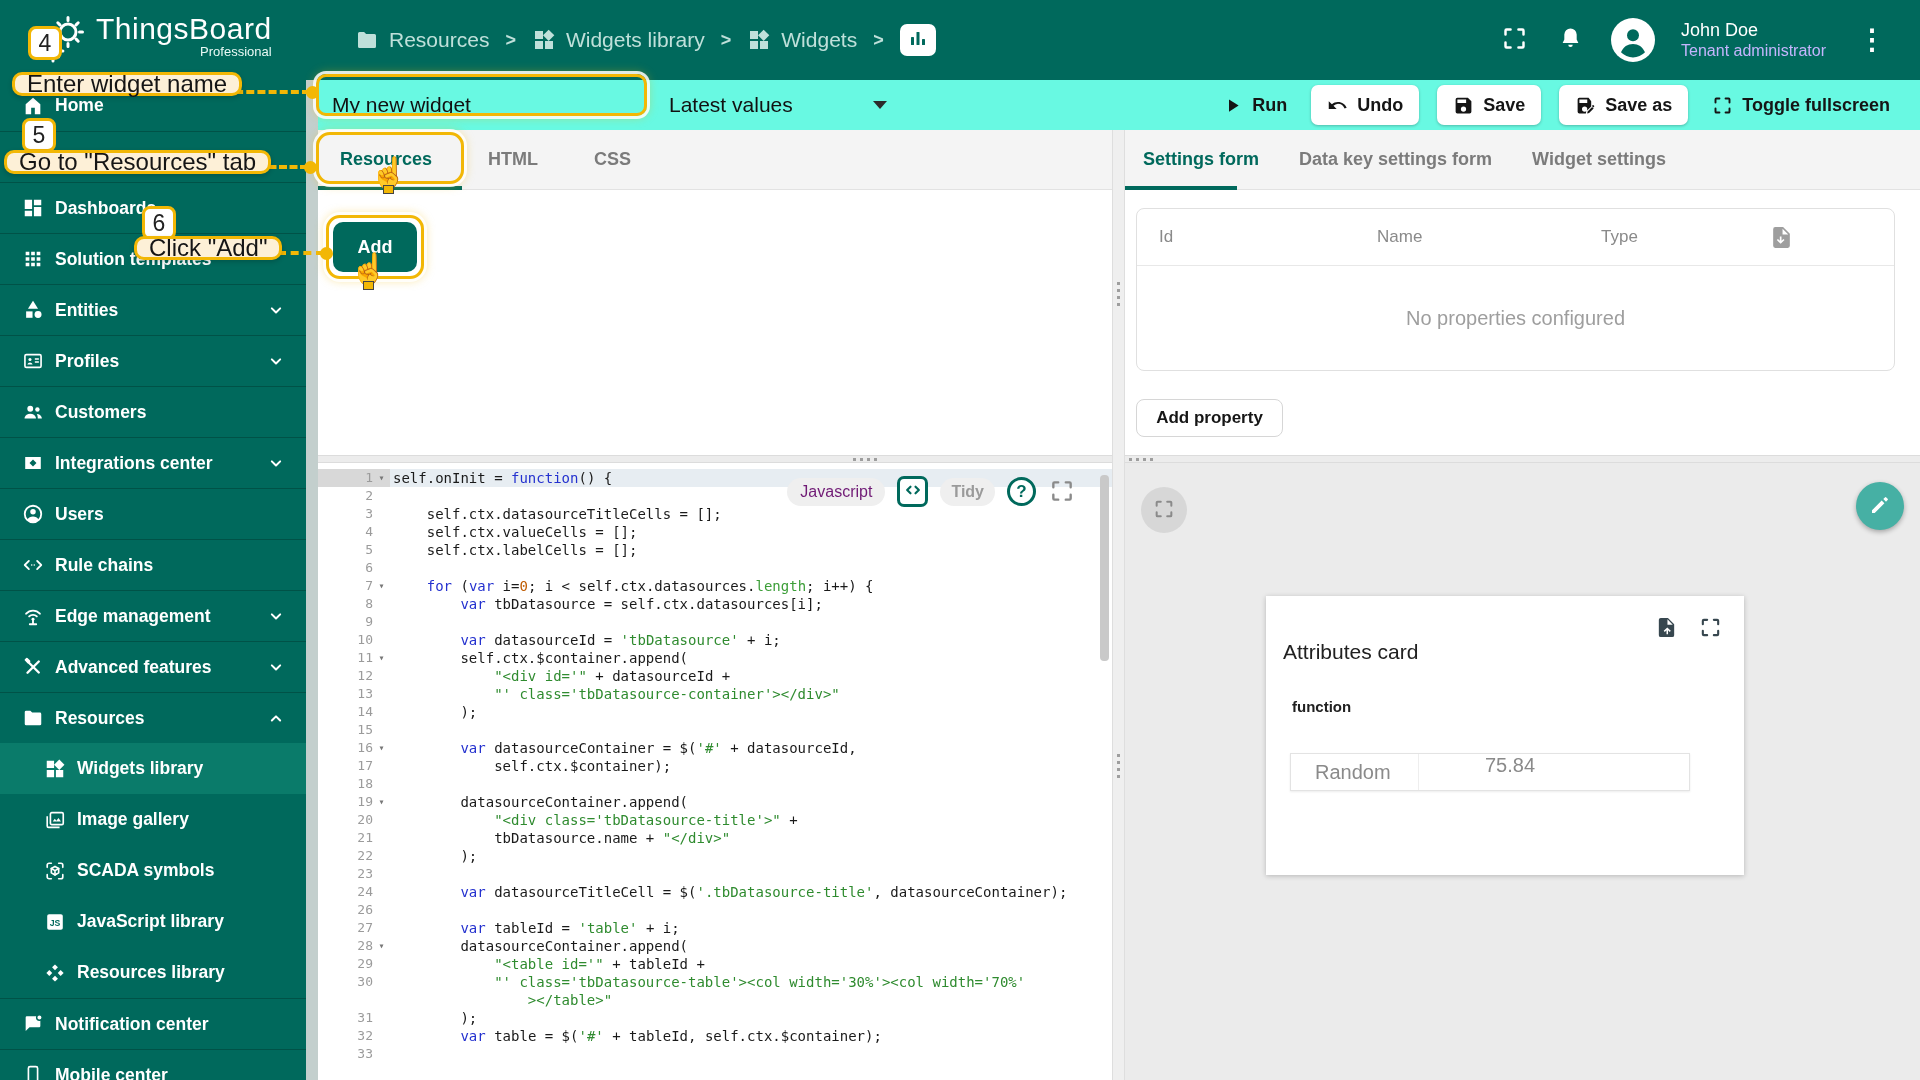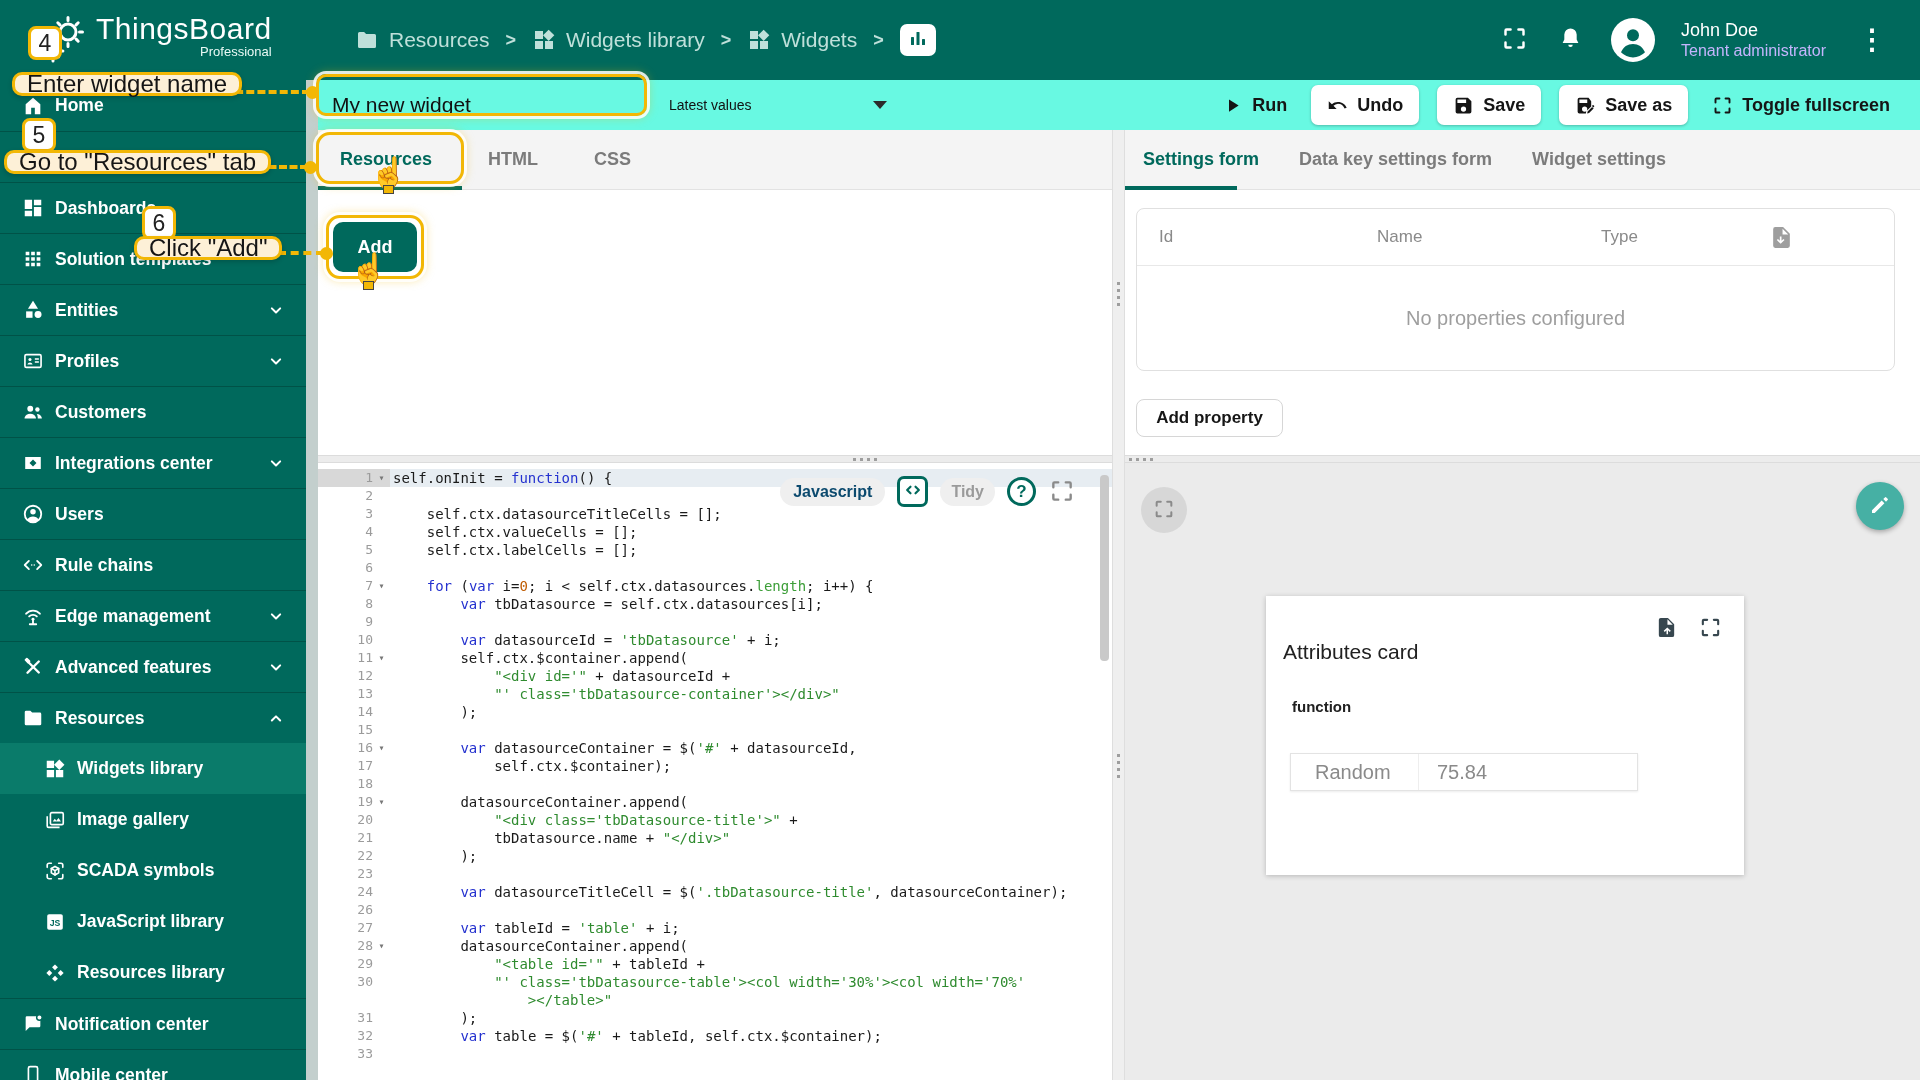--- a/index.html
+++ b/index.html
@@ -27,21 +27,21 @@
   .avatar { width:44px; height:44px; border-radius:50%; background:#fff; display:flex; align-items:center; justify-content:center; }
   .avatar svg { width:40px; height:40px; color:#00695c; }
   .user-block { display:flex; flex-direction:column; line-height:1.25; }
   .user-name { font-size:18px; color:#fff; }
   .user-role { font-size:16px; color:#c4b5fd; }
   .dots-menu { font-size:28px; color:#fff; font-weight:bold; background:none; border:none; cursor:pointer; line-height:1; }
 
   
   .toolbar { position:absolute; left:318px; top:80px; width:1602px; height:50px; background:#68f9e2; }
   .widget-name-input { position:absolute; left:0; top:0; width:327px; height:50px; background:transparent; border:none; outline:none; font-family:"Liberation Sans",sans-serif; font-size:21px; color:#111; padding:0 0 0 14px; }
-  .widget-type-select { position:absolute; left:337px; top:0; width:250px; height:50px; display:flex; align-items:center; justify-content:space-between; padding:0 18px 0 14px; font-size:14px; color:#111; cursor:pointer; }
+  .widget-type-select { position:absolute; left:337px; top:0; width:250px; height:50px; display:flex; align-items:center; justify-content:space-between; padding:0 18px 0 14px; font-size:21px; color:#111; cursor:pointer; }
   .caret { width:0; height:0; border-left:7px solid transparent; border-right:7px solid transparent; border-top:8px solid #2b2b2b; }
   .toolbar-actions { position:absolute; right:24px; top:5px; height:40px; display:flex; align-items:center; gap:18px; }
   .tb-btn { display:flex; align-items:center; gap:9px; font-family:"Liberation Sans",sans-serif; font-weight:bold; font-size:18px; color:#151515; border:none; cursor:pointer; background:none; height:40px; }
   .tb-btn.white { background:#fff; border-radius:7px; padding:0 16px; box-shadow:0 1px 3px rgba(0,0,0,.25); }
   .tb-btn svg { width:21px; height:21px; display:block; }
 
   
   .sidebar { position:absolute; left:0; top:80px; width:306px; height:1000px; background:#00695c; color:#fff; overflow:hidden; }
   .sb-item { position:relative; height:51px; display:flex; align-items:center; padding-left:22px; gap:11px; font-size:17.5px; font-weight:600; cursor:pointer; }
   .sb-item.divided { border-top:1px solid rgba(0,0,0,.22); }
@@ -69,21 +69,21 @@
   .editor { position:absolute; left:318px; top:463px; width:794px; height:617px; background:#fff; overflow:hidden; font-family:"DejaVu Sans Mono",monospace; font-size:14px; }
   .code-lines { position:absolute; top:6px; left:0; right:0; }
   .code-row { display:flex; height:18px; line-height:18px; white-space:pre; }
   .code-row.active { background:linear-gradient(to right,#d8d8d8 72px,#e7edf2 72px); }
   .gutter { width:72px; flex:none; display:flex; justify-content:flex-end; align-items:center; }
   .ln { font-size:13px; color:#9b9b9b; }
   .fold { width:17px; font-size:10px; color:#777; text-align:center; }
   .cline { padding-left:3px; color:#1a1a1a; }
   .tok-t { color:#1a1a1a; } .tok-k { color:#2431cf; } .tok-s { color:#2f8b2f; } .tok-n { color:#bf5b00; } .tok-g { color:#3c9e38; }
   .editor-badges { position:absolute; top:13px; right:36px; display:flex; align-items:center; gap:12px; font-family:"Liberation Sans",sans-serif; }
-  .lang-pill { background:#efefef; border-radius:16px; padding:5px 13px; color:#0c4a6e; font-weight:bold; font-size:16px; }
+  .lang-pill { background:#efefef; border-radius:16px; padding:5px 13px; color:#701a75; font-weight:normal; font-size:16px; }
   .code-btn { width:31px; height:31px; border:3px solid #00695c; border-radius:7px; color:#00695c; display:flex; align-items:center; justify-content:center; background:#fff; cursor:pointer; }
   .code-btn svg { width:20px; height:20px; }
   .tidy-pill { background:#efefef; border-radius:16px; padding:5px 11px; color:#9a9a9a; font-weight:bold; font-size:16px; cursor:pointer; border:none; }
   .help-btn { width:29px; height:29px; border-radius:50%; border:3px solid #00695c; color:#00695c; font-weight:bold; font-size:17px; display:flex; align-items:center; justify-content:center; background:#fff; cursor:pointer; }
   .fs-small { width:28px; height:28px; color:#8a8a8a; background:none; border:none; cursor:pointer; padding:0; }
   .fs-small svg { width:26px; height:26px; }
   .code-scroll-thumb { position:absolute; right:3px; top:12px; width:9px; height:186px; background:#c9c9c9; border-radius:4px; }
 
   
   .v-split { position:absolute; left:1112px; top:130px; width:13px; height:950px; background:#efefef; border-left:1px solid #dedede; border-right:1px solid #dedede; }
@@ -110,21 +110,21 @@
   .preview-fs-btn { position:absolute; left:16px; top:24px; width:46px; height:46px; border-radius:50%; background:#d7d7d7; display:flex; align-items:center; justify-content:center; color:#8a8a8a; border:none; cursor:pointer; }
   .preview-fs-btn svg { width:22px; height:22px; }
   .preview-edit-fab { position:absolute; right:16px; top:19px; width:48px; height:48px; border-radius:50%; background:#46b0a4; box-shadow:0 2px 5px rgba(0,0,0,.3); display:flex; align-items:center; justify-content:center; color:#fff; border:none; cursor:pointer; }
   .preview-edit-fab svg { width:24px; height:24px; }
   .widget-card { position:absolute; left:141px; top:133px; width:478px; height:279px; background:#fff; box-shadow:0 1px 5px rgba(0,0,0,.22); }
   .wc-title { position:absolute; left:17px; top:20px; font-size:21px; color:#212121;margin-top:24px; }
   .wc-icons { position:absolute; right:22px; top:20px; display:flex; gap:20px; color:#37474f; }
   .wc-icons .wc-ic { width:24px; height:24px; background:none; border:none; color:#37474f; padding:0; cursor:pointer; }
   .wc-icons svg { width:23px; height:23px; }
   .wc-ds-label { position:absolute; left:26px; top:102px; font-size:15px; font-weight:bold; color:#212121; }
-  .wc-row { position:absolute; left:24px; top:157px; width:348px; height:38px; border:1px solid #e3e3e3; display:flex; align-items:center; box-shadow:0 1px 2px rgba(0,0,0,.08); background:#fff; }
+  .wc-row { position:absolute; left:24px; top:157px; width:400px; height:38px; border:1px solid #e3e3e3; display:flex; align-items:flex-start; box-shadow:0 1px 2px rgba(0,0,0,.08); background:#fff;gap:48px; }
   .wc-key { width:128px; padding-left:24px; color:#8a8a8a; font-size:20px; border-right:1px solid #eeeeee; height:100%; display:flex; align-items:center; }
   .wc-val { padding-left:18px; color:#8a8a8a; font-size:20px; }
 
   
   .badge { position:absolute; width:34px; height:34px; background:#fff; border:3px solid #f2b705; border-radius:8px; display:flex; align-items:center; justify-content:center; font-size:23px; color:#222; z-index:60; }
   #badge4 { left:28px; top:26px; } #badge5 { left:22px; top:118px; } #badge6 { left:142px; top:206px; }
   .callout { position:absolute; background:#fdf0d7; border:3px solid #f2b705; border-radius:10px; padding:0 12px; font-size:24px; color:#151515; z-index:60; box-shadow:0 2px 5px rgba(0,0,0,.18); white-space:nowrap; height:24px; display:flex; align-items:center; }
   #callout4 { left:12px; top:72px; } #callout5 { left:4px; top:150px; } #callout6 { left:134px; top:236px; }
   .connector { position:absolute; border-top:4px dashed #f2b705; z-index:55; }
   #conn4 { left:224px; top:90px; width:86px; }

